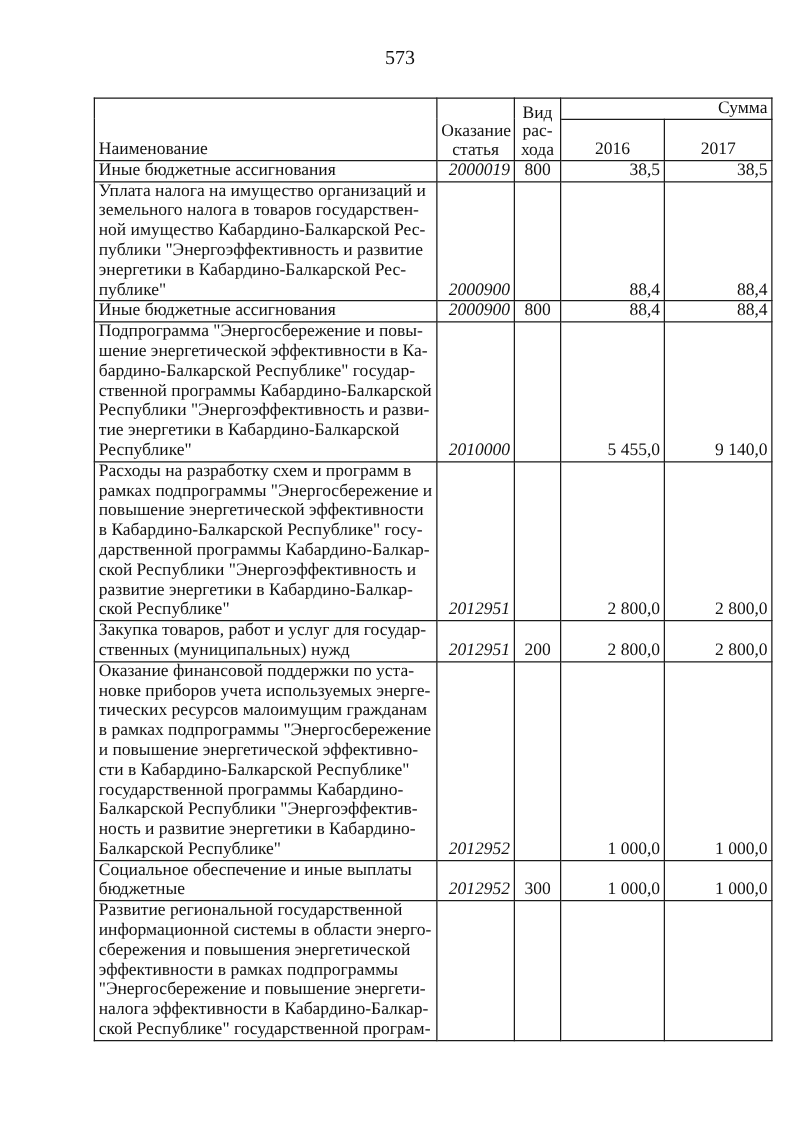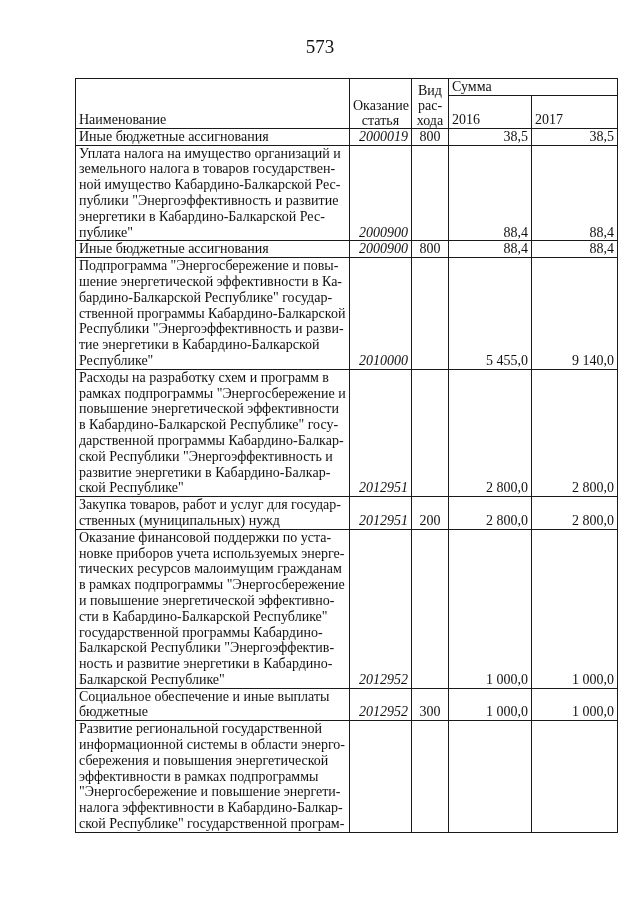--- a/index.html
+++ b/index.html
@@ -14,21 +14,21 @@
       overflow: hidden;
       font-family: "Liberation Serif", "DejaVu Serif", serif;
       color: #111111;
     }
     .page-number {
       position: absolute;
       left: 0;
       width: 640px;
       top: 39px;
       text-align: center;
-      font-size: 19px;
+      font-size: 16px;
       line-height: 16px;
     }
     table.budget {
       position: absolute;
       left: 75px;
       top: 78px;
       border-collapse: collapse;
       table-layout: fixed;
       width: 542px;
       font-size: 14px;
@@ -43,22 +43,22 @@
     }
     col.c-name { width: 274px; }
     col.c-code { width: 62px; }
     col.c-kind { width: 37px; }
     col.c-y1 { width: 83px; }
     col.c-y2 { width: 86px; }
 
     th.h-name { text-align: left; vertical-align: middle; }
     th.h-code { text-align: center; vertical-align: middle; line-height: 15px; }
     th.h-kind { vertical-align: middle; line-height: 15px; padding: 0; }
-    th.h-sum { text-align: left; vertical-align: middle; height: 15px; }
-    th.h-year { text-align: left; vertical-align: middle; height: 32px; }
+    th.h-sum { text-align: right; vertical-align: middle; height: 15px; }
+    th.h-year { text-align: center; vertical-align: middle; height: 32px; }
 
     td.name { text-align: left; padding-left: 4px; padding-right: 2px; }
     td.code { text-align: right; padding: 0 2px; font-style: italic; }
     td.kind { text-align: center; padding: 0 1px; }
     td.num { text-align: right; padding-right: 4px; }
     td.name span.line { display: block; white-space: nowrap; }
   </style>
 </head>
 <body>
 

